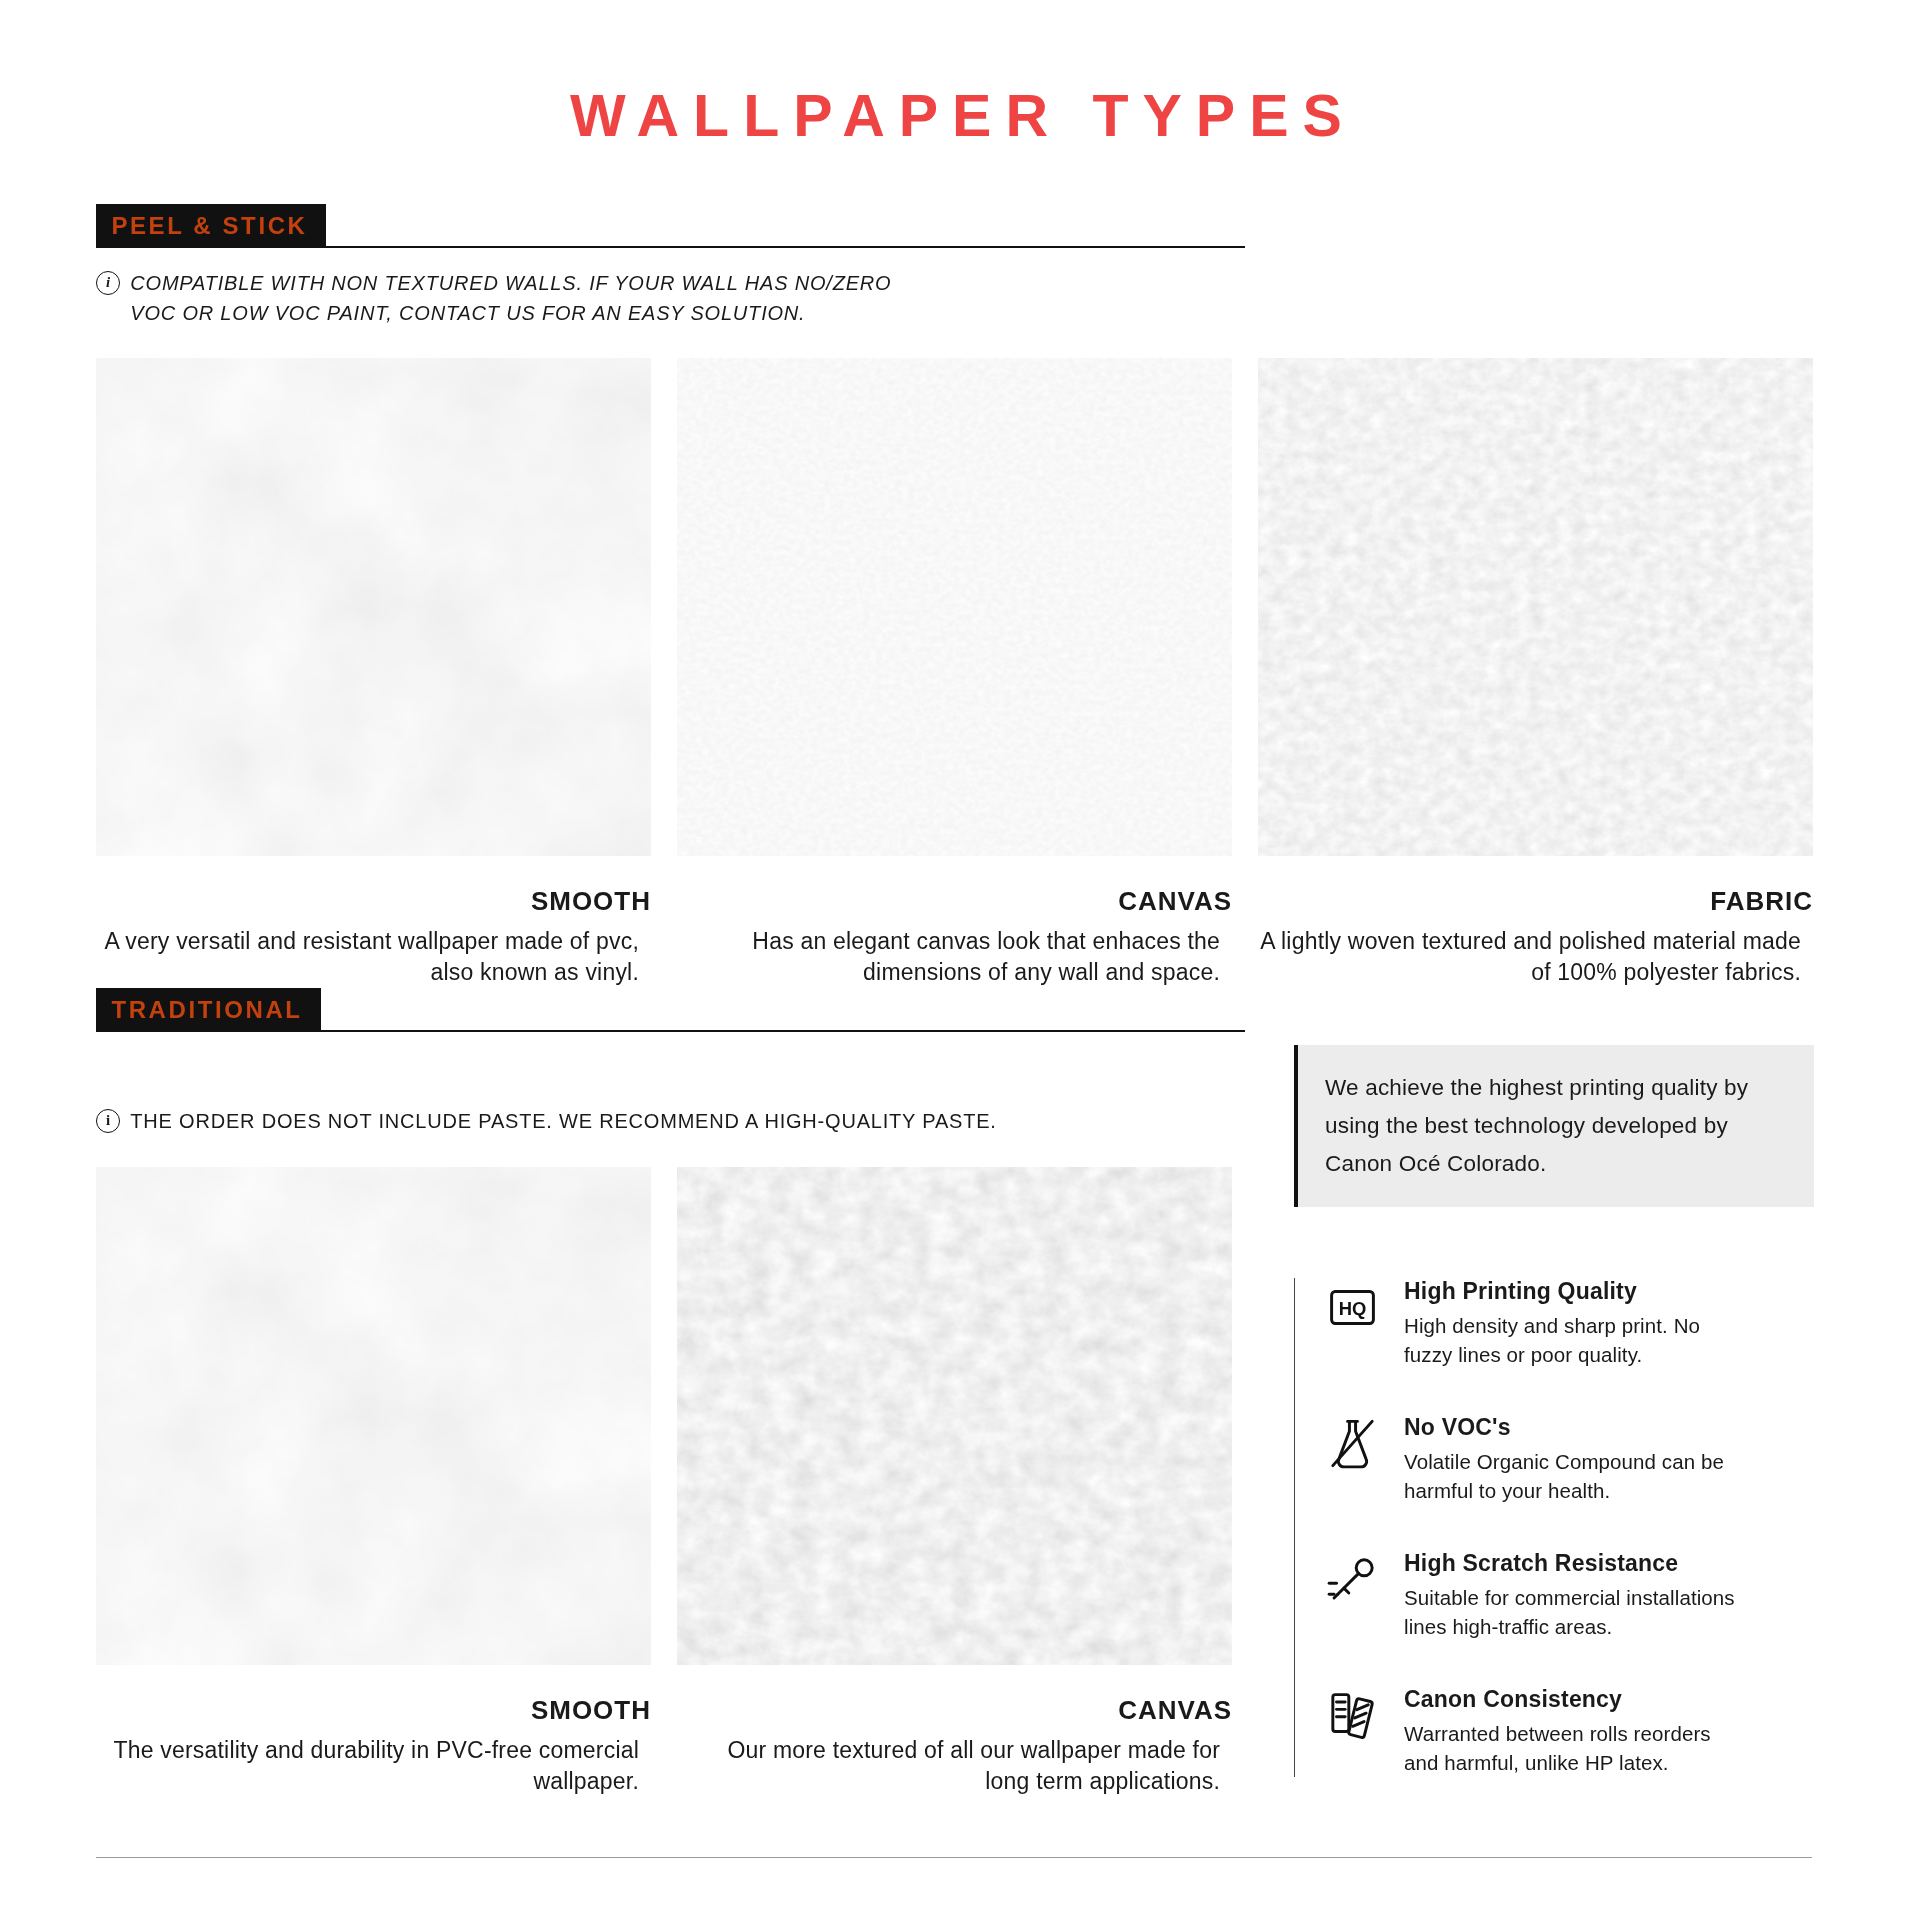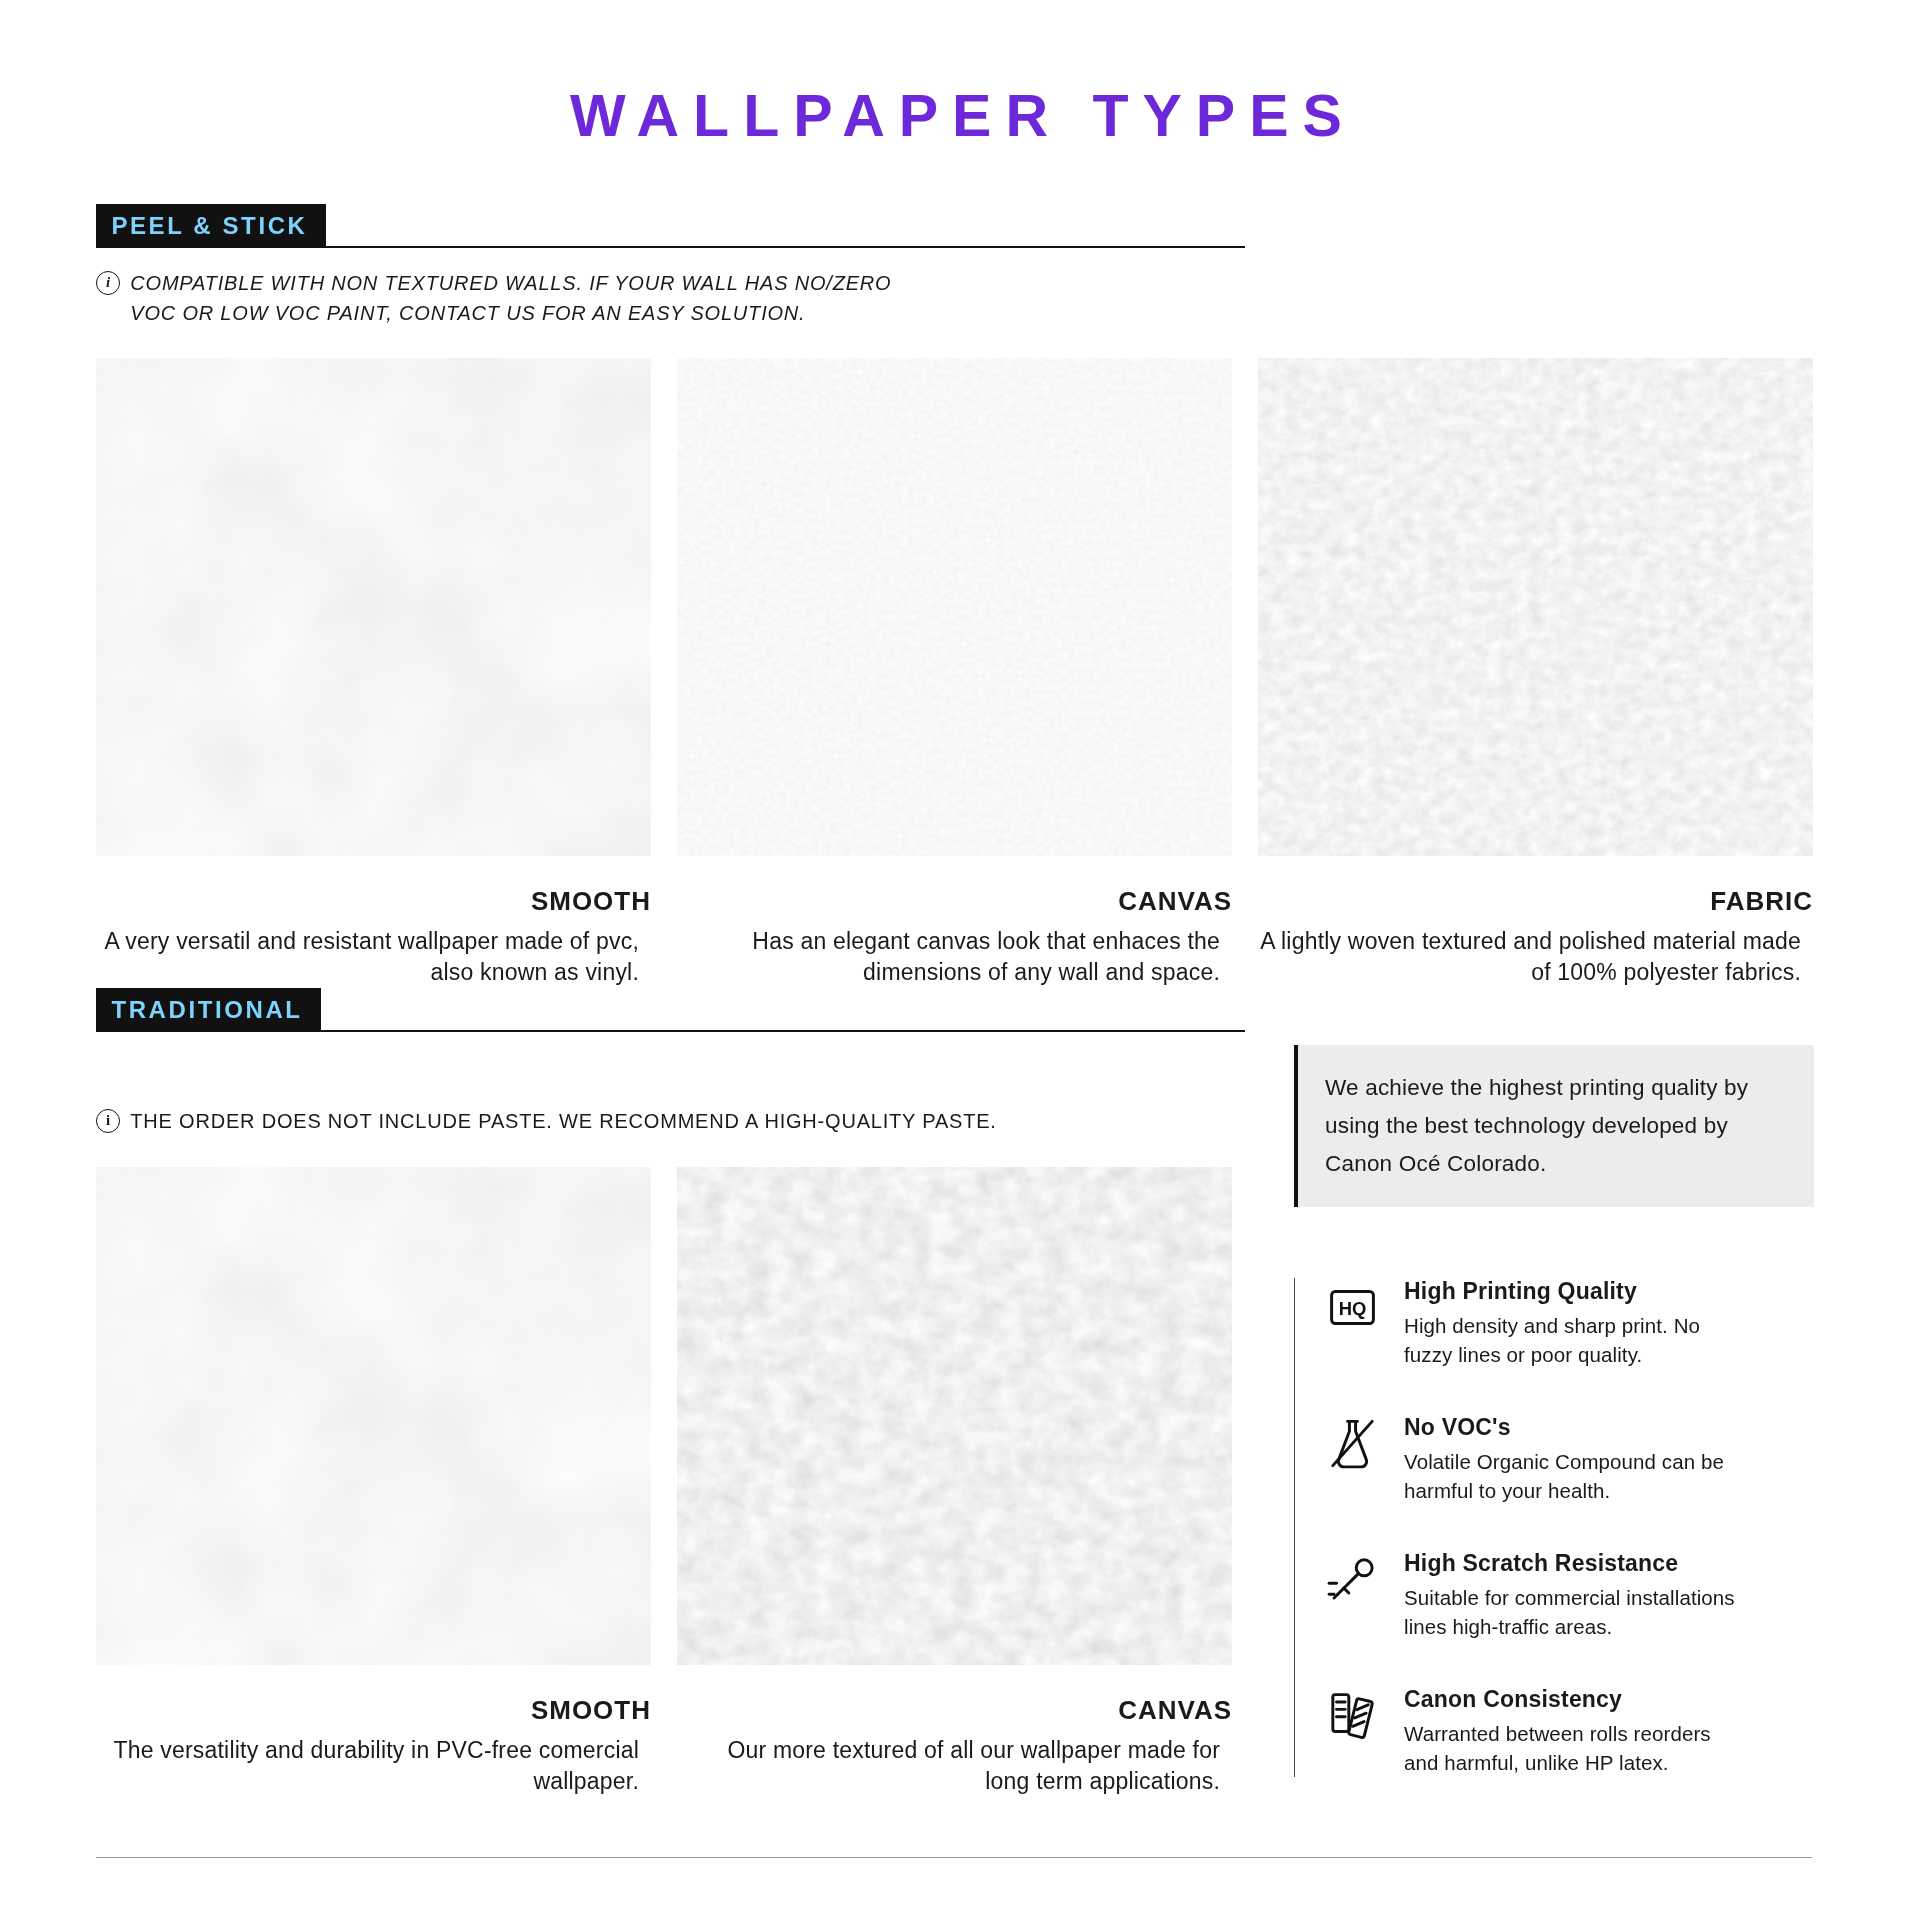--- a/index.html
+++ b/index.html
@@ -5,27 +5,27 @@
   html,body{margin:0;padding:0;}
   body{
     width:1926px;height:1926px;background:#ffffff;
     font-family:"Liberation Sans",sans-serif;color:#1a1a1a;
   }
   .sheet{position:relative;width:1926px;height:1926px;overflow:hidden;background:#fff;}
 
   
   .page-title{
     position:absolute;top:82px;left:0;right:0;text-align:center;
-    font-size:59px;font-weight:600;letter-spacing:14px;color:#6d28d9;
+    font-size:59px;font-weight:600;letter-spacing:14px;color:#ef4444;
   }
 
   
   .section-header{position:absolute;left:96px;width:1149px;border-bottom:2.6px solid #111;}
   .section-chip{
-    display:inline-block;background:#111;color:#7dd3fc;
+    display:inline-block;background:#111;color:#c2410c;
     font-size:24px;font-weight:700;letter-spacing:2.6px;
     padding:7.7px 18px 6.4px 15.4px;
   }
   .sec1-header{top:204px;}
   .sec2-header{top:988px;}
 
   
   .note{position:absolute;left:96px;display:flex;gap:10.3px;align-items:flex-start;}
   .sec1-note{top:268px;font-style:italic;}
   .sec2-note{top:1106px;}

